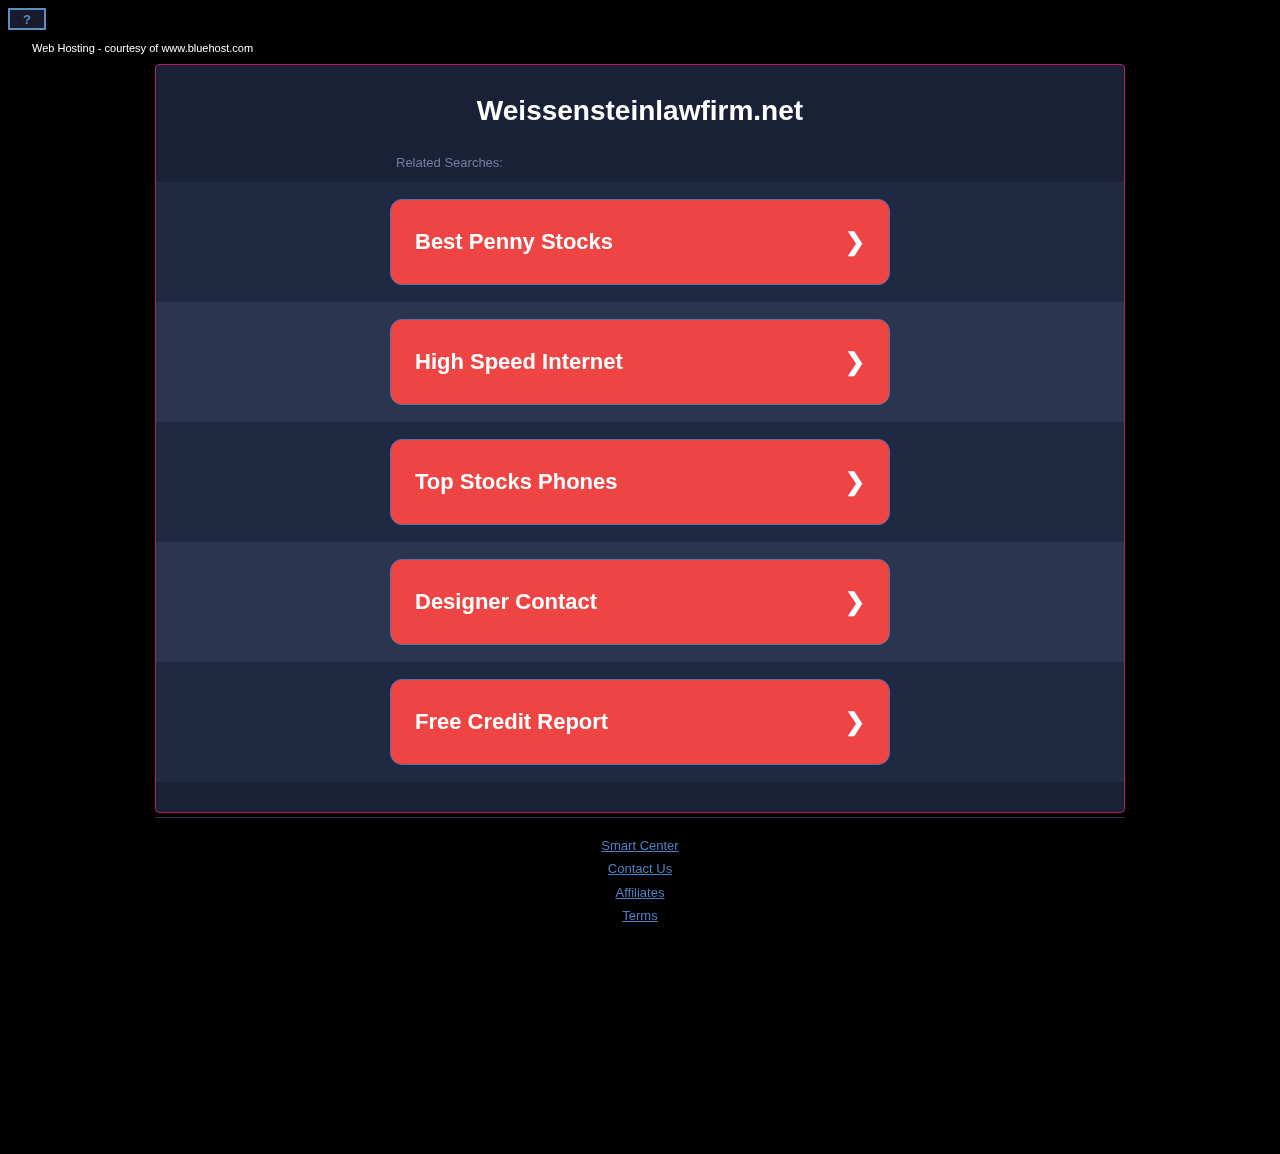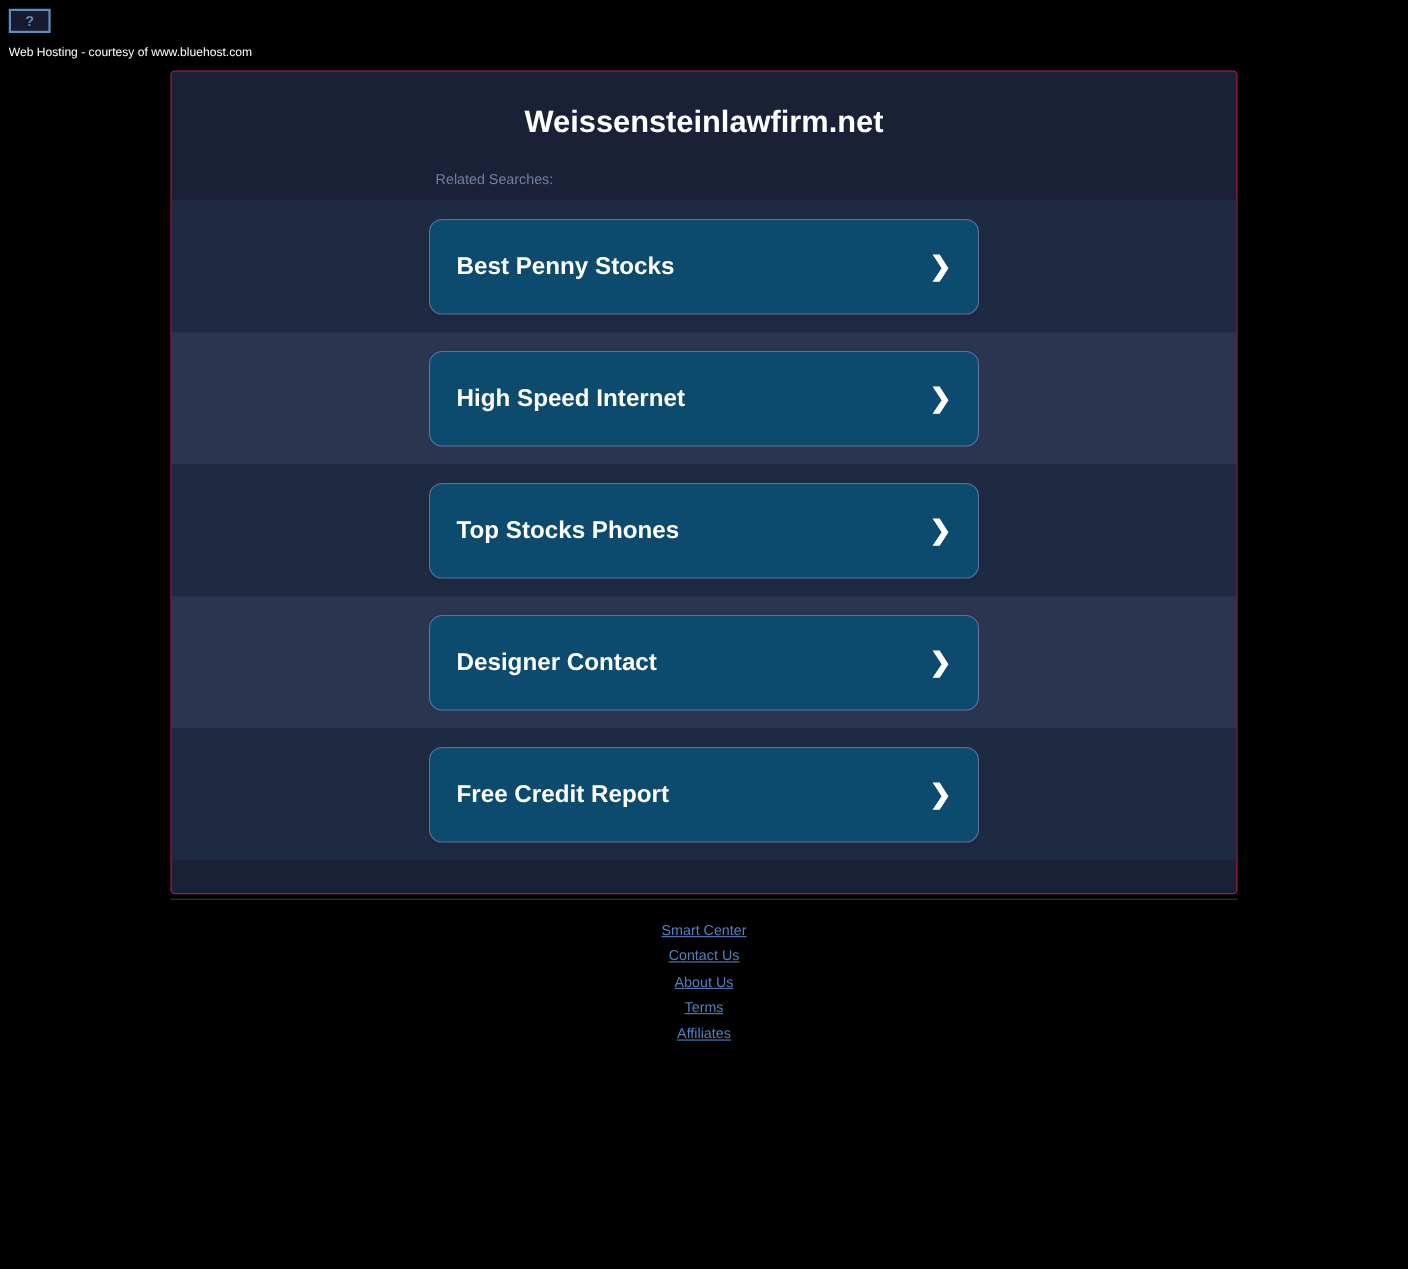--- a/index.html
+++ b/index.html
@@ -35,20 +35,21 @@
       color: #5a8fc0;
       font-size: 13px;
       font-weight: bold;
     }
 
     
     .web-hosting-label {
       color: #ffffff;
       font-size: 11px;
       padding: 4px 8px 10px 8px;
+      margin-left: 24px;
     }
 
     
     .main-container {
       width: 970px;
       margin: 0 auto;
       background-color: #1a2035;
       border: 1px solid #be185d;
       border-radius: 4px;
       padding: 20px 0 30px 0;
@@ -92,21 +93,21 @@
       background-color: #2a3550;
     }
 
     
     .search-button {
       display: flex;
       align-items: center;
       justify-content: space-between;
       width: 500px;
       padding: 28px 24px;
-      background-color: #0c4a6e;
+      background-color: #ef4444;
       border: 1px solid #6070a0;
       border-radius: 12px;
       cursor: pointer;
       text-decoration: none;
       position: relative;
       z-index: 2;
     }
 
     .search-button-text {
       color: #ffffff;
@@ -193,16 +194,15 @@
       </div>
     </div>
 
 </div>
 
 <hr class="footer-divider">
 
 <div class="footer-links" id="footer-links-container">
 <a href="#">Smart Center</a>
     <a href="#">Contact Us</a>
-    <a href="#">About Us</a>
+    <a href="#">Affiliates</a>
     <a href="#">Terms</a>
-    <a href="#">Affiliates</a>
   </div>
 
 </body></html>

